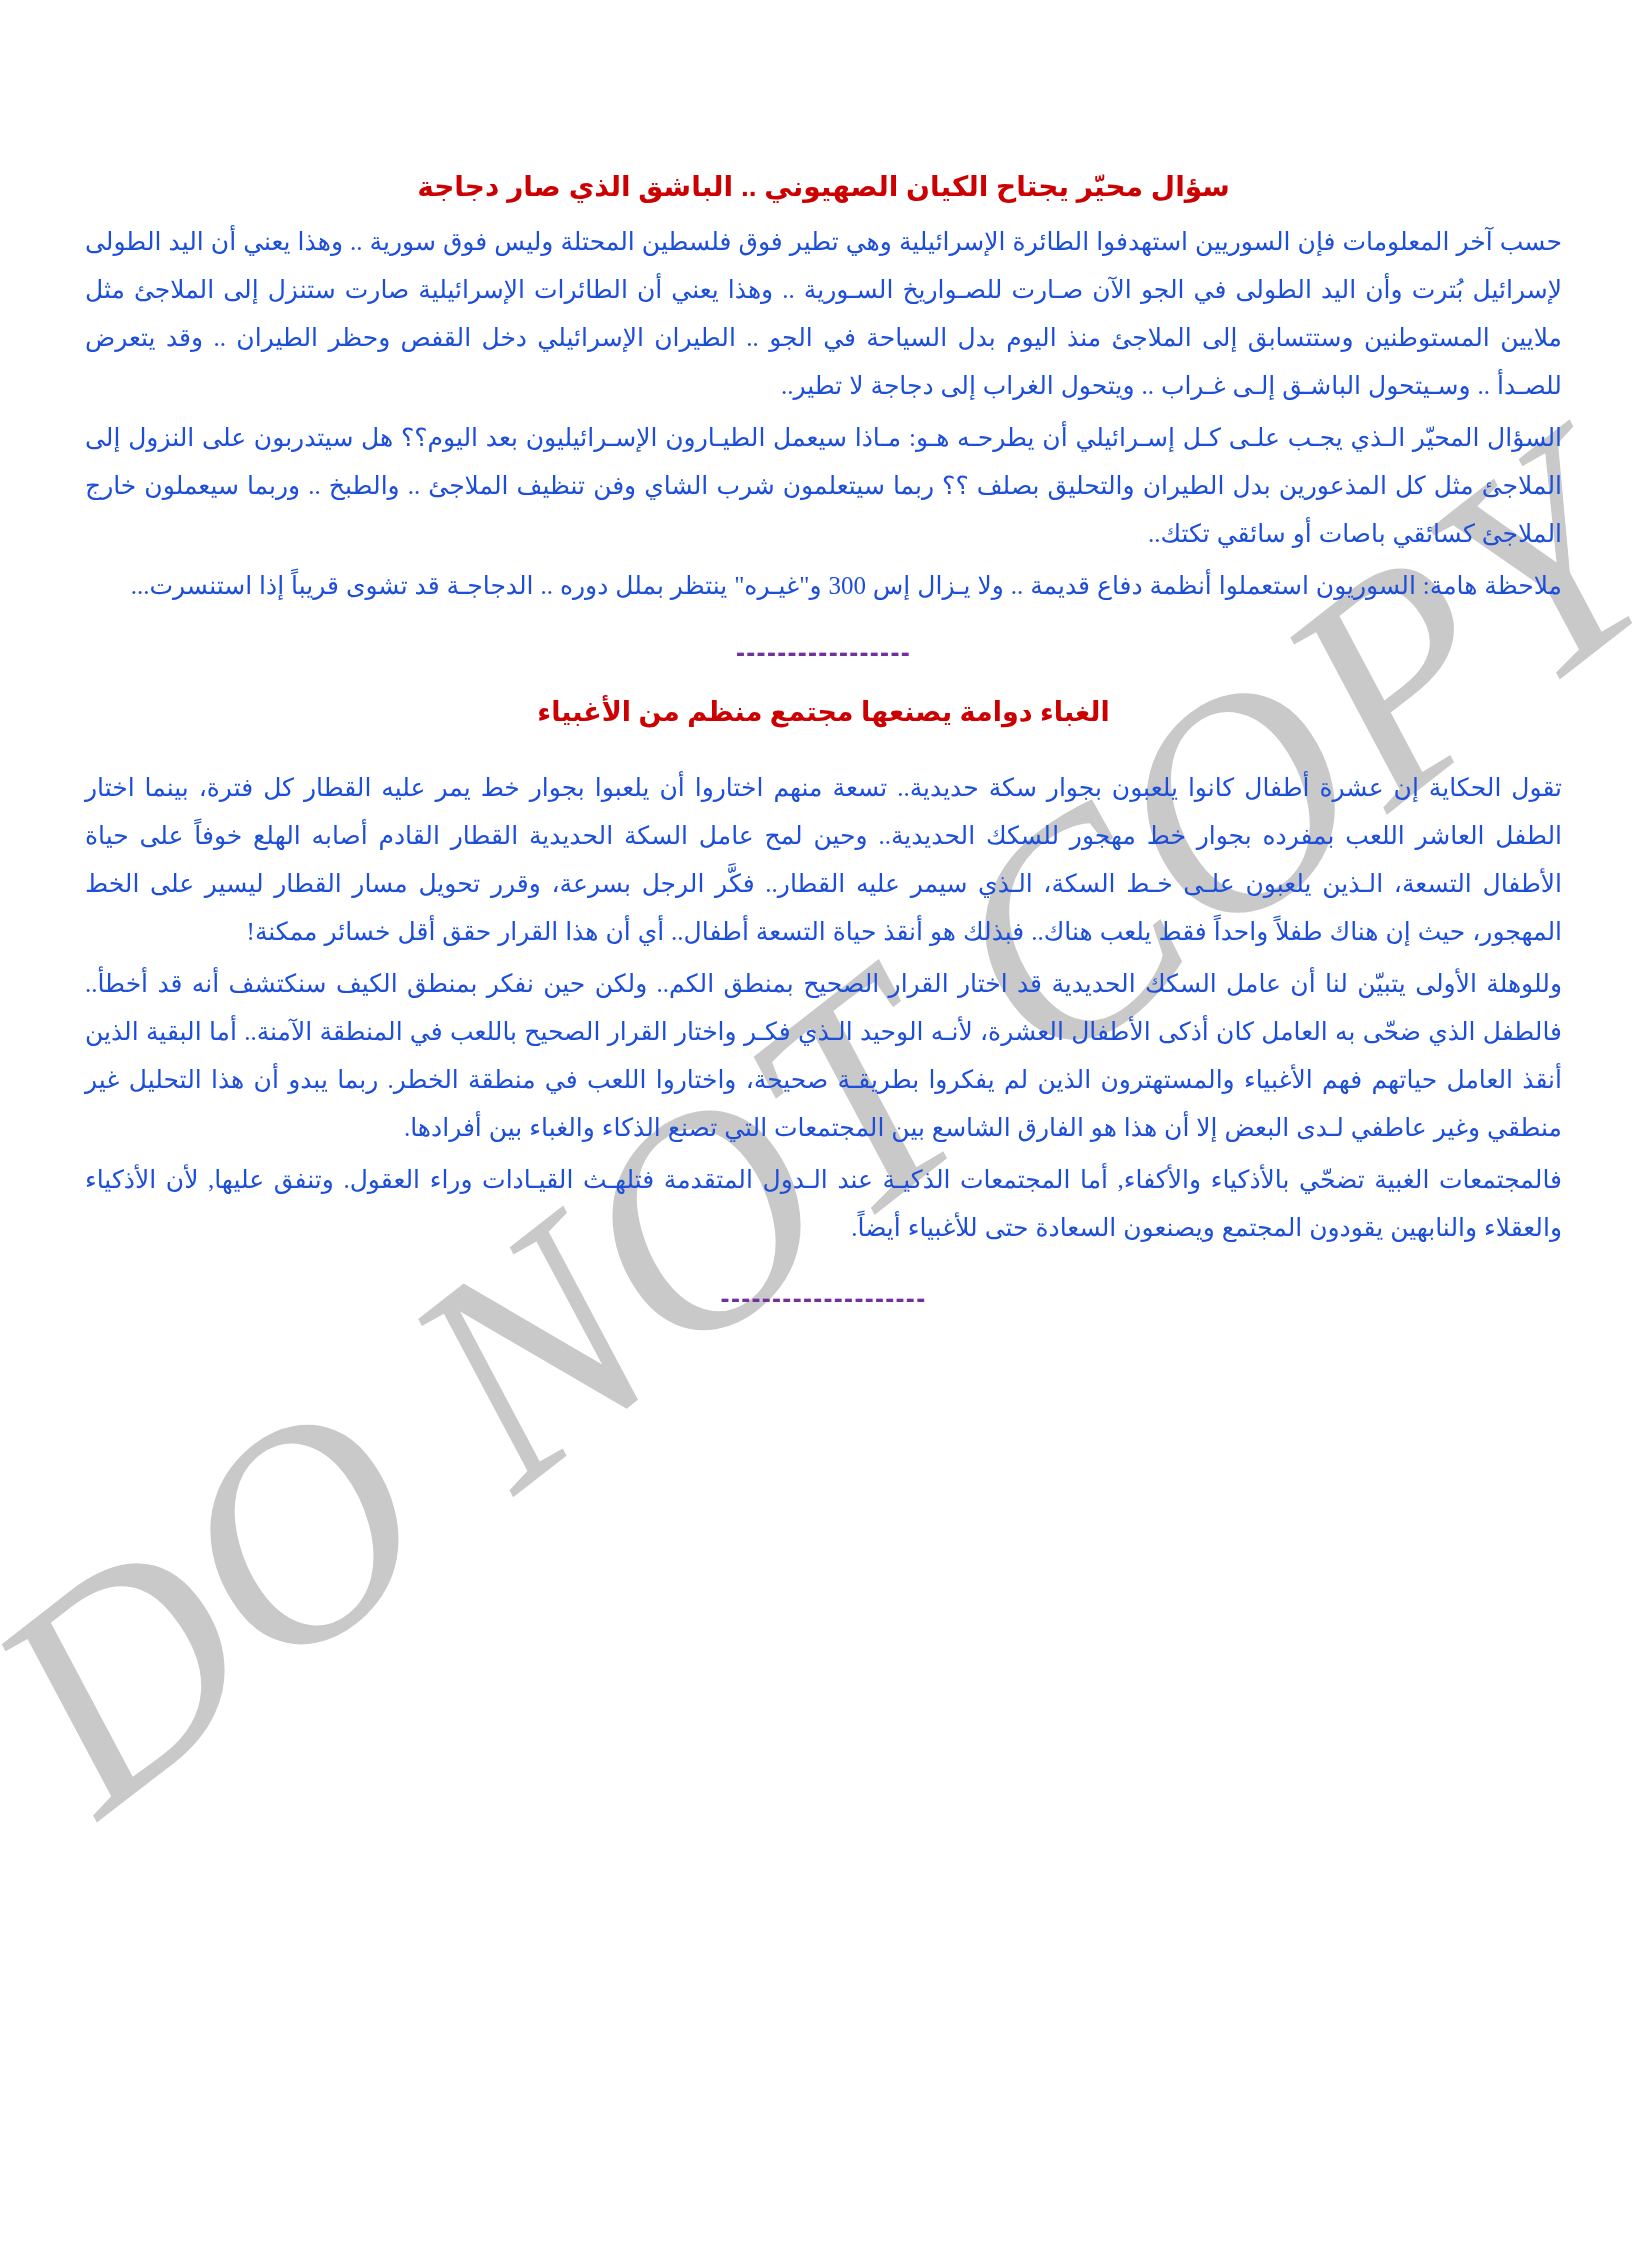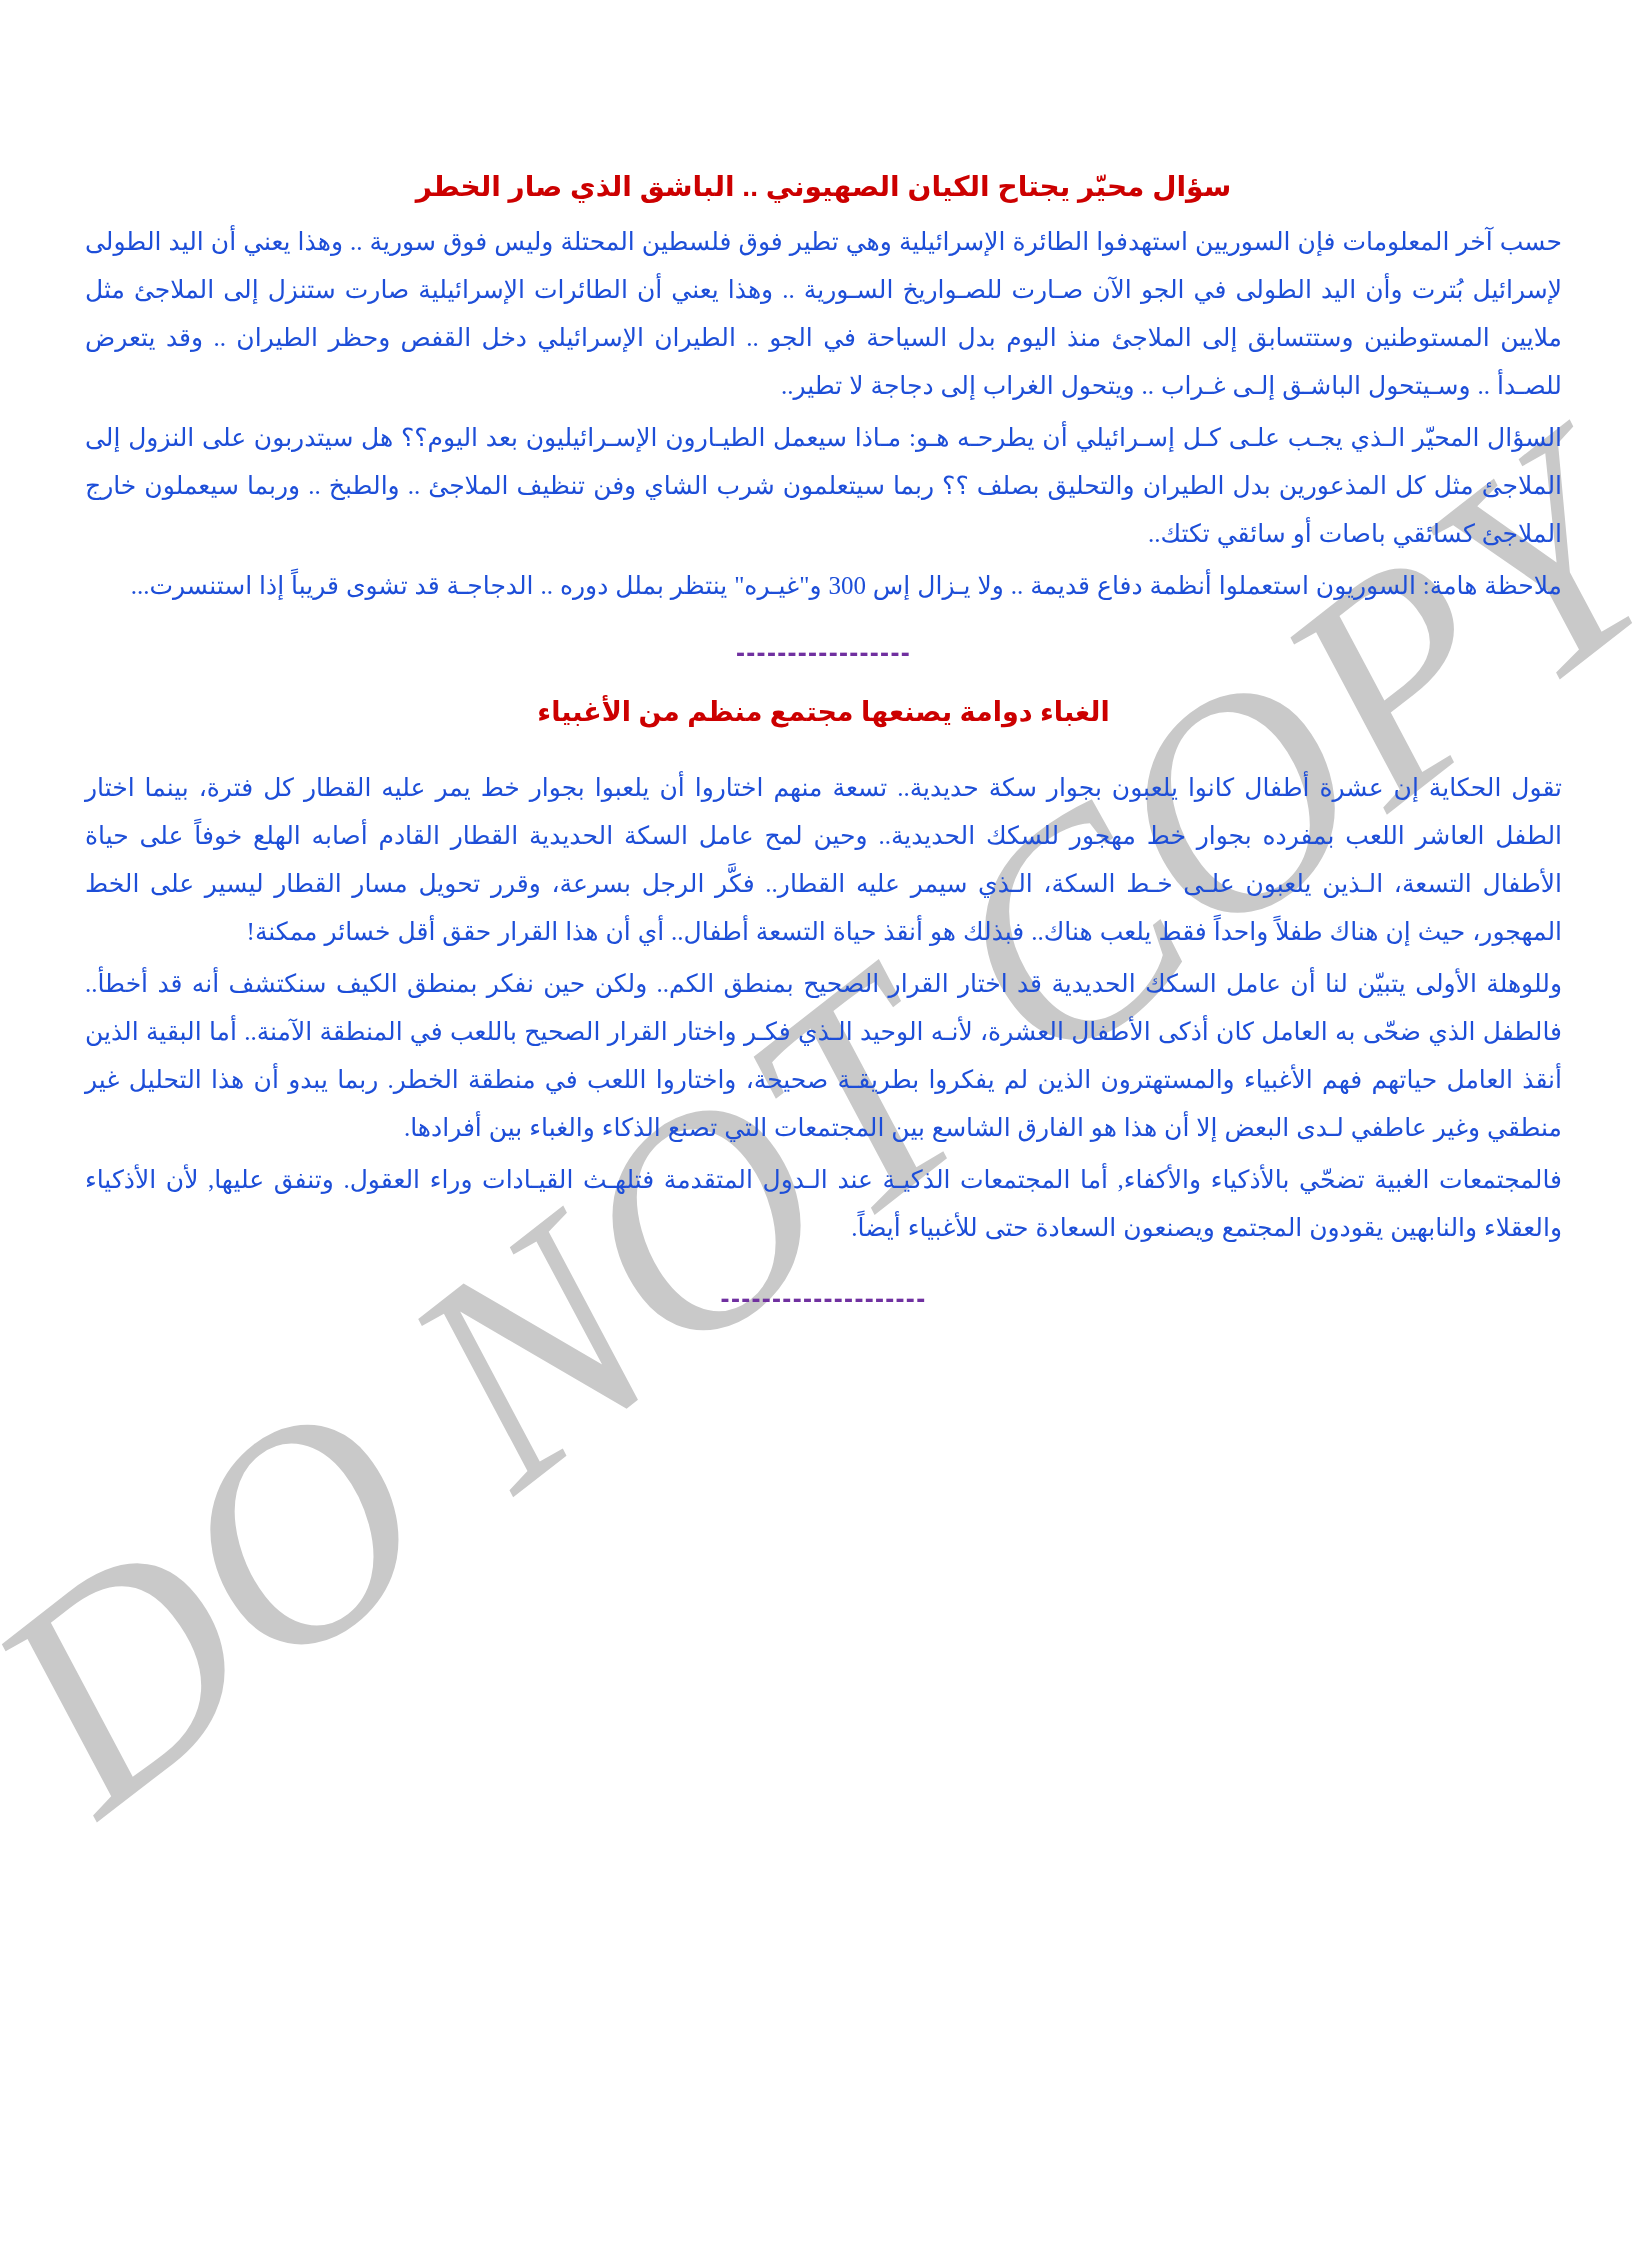--- a/index.html
+++ b/index.html
@@ -106,21 +106,21 @@
 <body>
 
 <div id="watermark-layer">
   <div id="watermark-text">DO NOT COPY</div>
 </div>
 
 <div id="page">
   <div class="content">
 
     <section>
-      <h1 class="article-title">سؤال محيّر يجتاح الكيان الصهيوني .. الباشق الذي صار الخطر</h1>
+      <h1 class="article-title">سؤال محيّر يجتاح الكيان الصهيوني .. الباشق الذي صار دجاجة</h1>
 
       <p class="body-par">حسب آخر المعلومات فإن السوريين استهدفوا الطائرة الإسرائيلية وهي تطير فوق فلسطين المحتلة وليس فوق سورية .. وهذا يعني أن اليد الطولى لإسرائيل بُترت وأن اليد الطولى في الجو الآن صـارت للصـواريخ السـورية .. وهذا يعني أن الطائرات الإسرائيلية صارت ستنزل إلى الملاجئ مثل ملايين المستوطنين وستتسابق إلى الملاجئ منذ اليوم بدل السياحة في الجو ..  الطيران الإسرائيلي دخل القفص وحظر الطيران .. وقد يتعرض للصـدأ .. وسـيتحول الباشـق إلـى غـراب .. ويتحول الغراب إلى دجاجة لا تطير..</p>
 
       <p class="body-par">السؤال المحيّر الـذي يجـب علـى كـل إسـرائيلي أن يطرحـه هـو: مـاذا سيعمل الطيـارون الإسـرائيليون بعد اليوم؟؟ هل سيتدربون على النزول إلى الملاجئ مثل كل المذعورين بدل الطيران والتحليق بصلف ؟؟ ربما سيتعلمون شرب الشاي وفن تنظيف الملاجئ .. والطبخ .. وربما سيعملون خارج الملاجئ كسائقي باصات أو سائقي تكتك..</p>
 
       <p class="body-par">ملاحظة هامة: السوريون استعملوا أنظمة دفاع قديمة ..  ولا يـزال إس 300 و"غيـره" ينتظر بملل دوره .. الدجاجـة قد تشوى قريباً إذا استنسرت...</p>
     </section>
 
     <div class="sep">
       <span class="dashes">-----------------</span>

